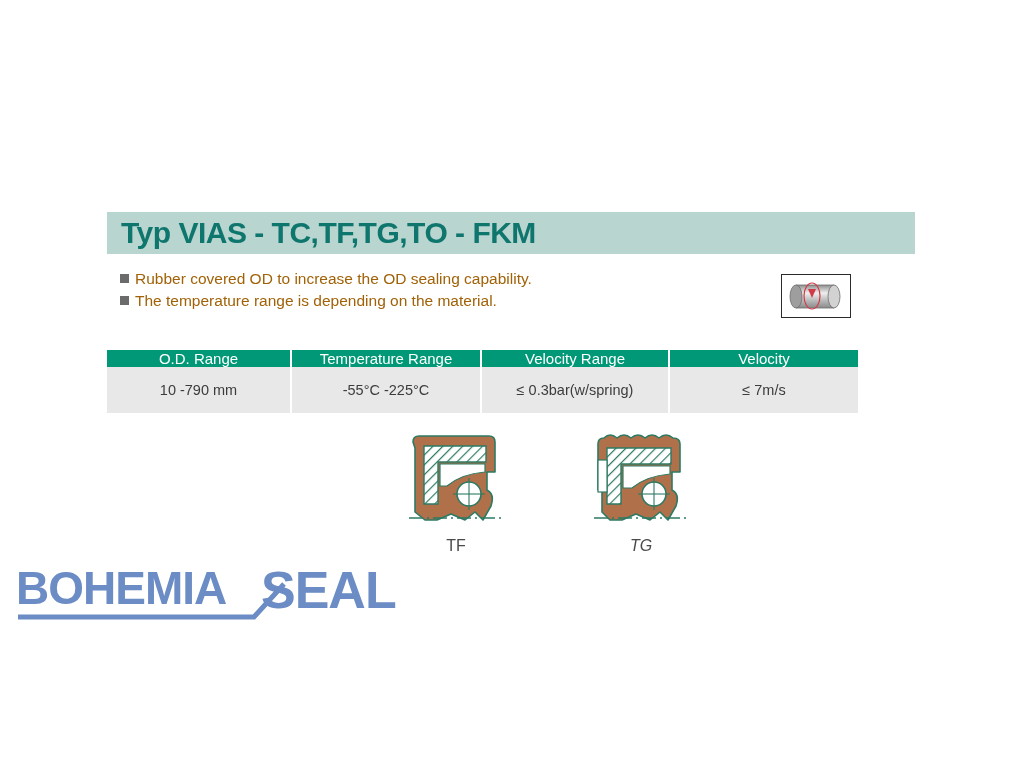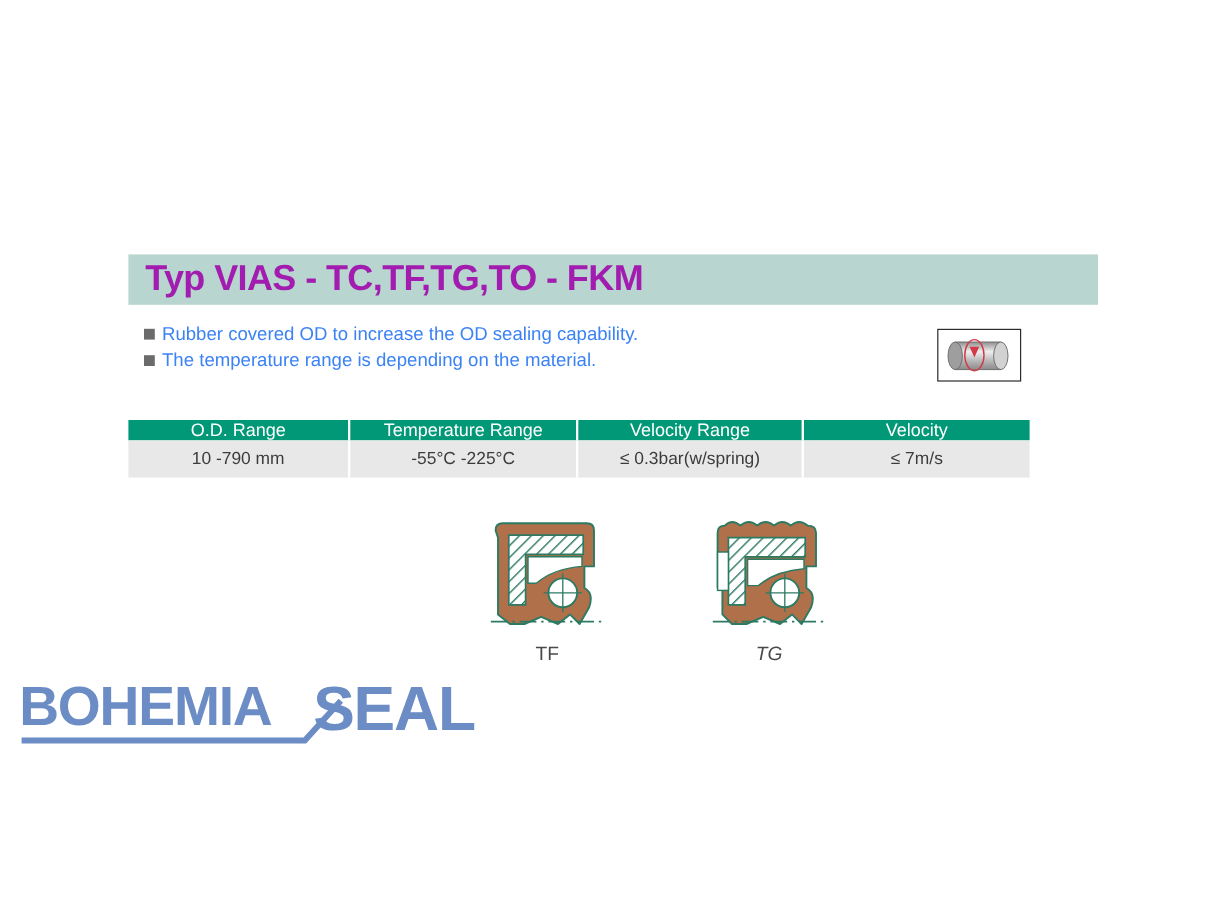--- a/index.html
+++ b/index.html
@@ -9,34 +9,34 @@
     overflow:hidden;position:relative;
   }
   .page{position:absolute;inset:0;}
 
   
   .title-bar{
     position:absolute;left:107px;top:212px;width:808px;height:42px;
     background:#b8d5cf;display:flex;align-items:center;
   }
   .title-text{
-    font-size:30px;font-weight:bold;color:#a21caf;
+    font-size:30px;font-weight:bold;color:#0f766e;
     letter-spacing:-0.5px;padding-left:14px;white-space:nowrap;
     font-family:"Liberation Sans", sans-serif;
   }
 
   
   .bullets{position:absolute;left:120px;top:268px;width:640px;}
   .bullet-row{display:flex;align-items:flex-start;height:22px;}
   .bullet-mark{
     width:9px;height:9px;background:#6b6b6b;margin-top:6px;margin-right:6px;
     flex:none;
   }
   .bullet-text{
-    font-size:15.5px;color:#3b82f6;line-height:22px;white-space:nowrap;
+    font-size:15.5px;color:#a16207;line-height:22px;white-space:nowrap;
   }
 
   
   .shaft-icon{
     position:absolute;left:781px;top:274px;width:70px;height:44px;
     border:1px solid #2b2b2b;background:#ffffff;box-sizing:border-box;
   }
 
   
   .spec-table{
@@ -44,21 +44,21 @@
     border-collapse:separate;border-spacing:0;table-layout:fixed;
   }
   .spec-table th{
     background:#009877;color:#ffffff;font-size:15px;font-weight:normal;
     height:16px;text-align:center;border-right:2px solid #ffffff;
     padding:0;
   }
   .spec-table th:last-child{border-right:none;}
   .spec-table td{
     background:#e8e8e8;color:#3c3c3c;font-size:14.5px;
-    height:31px;text-align:center;border-right:2px solid #ffffff;
+    height:46px;text-align:center;border-right:2px solid #ffffff;
     padding:0;
   }
   .spec-table td:last-child{border-right:none;}
 
   
   .seals{position:absolute;left:0;top:428px;width:1024px;height:140px;}
   .seal-block{position:absolute;top:0;width:130px;text-align:center;}
   .seal-label{
     font-size:16px;color:#4a4a4a;margin-top:4px;
     font-family:"Liberation Sans", sans-serif;

